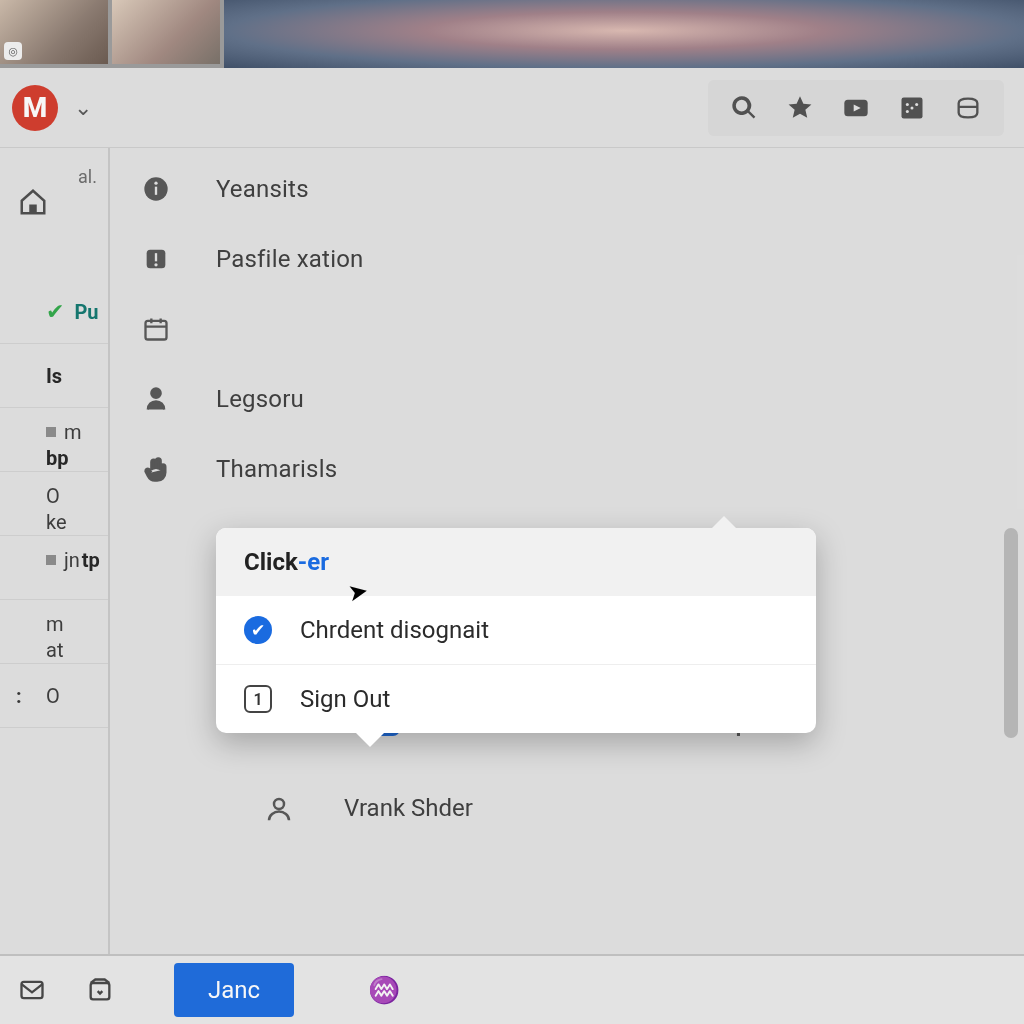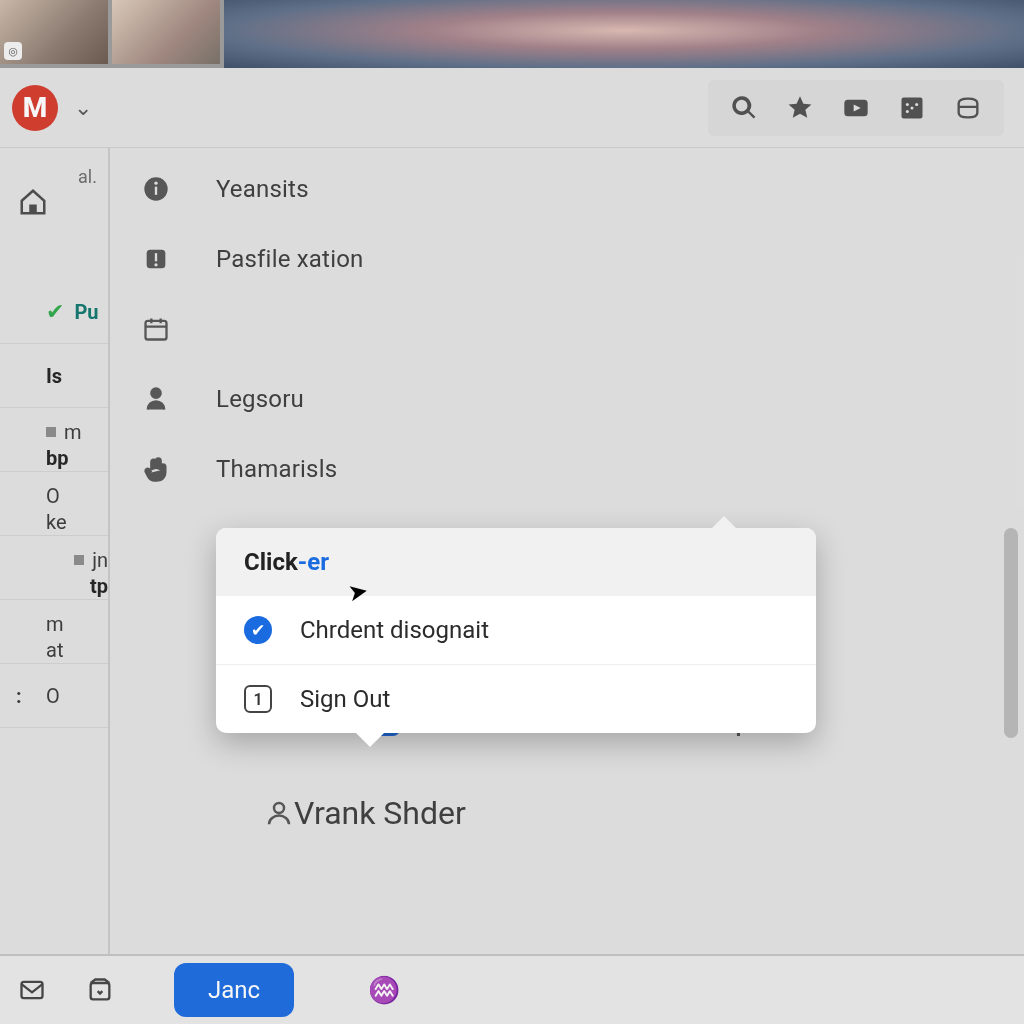--- a/index.html
+++ b/index.html
@@ -96,34 +96,34 @@
   position:absolute; left:148px; top:30px; width:32px; height:32px;
   border:3px solid #1a66d6; border-radius:7px;
   display:flex; align-items:center; justify-content:center;
   color:#1a66d6; font-weight:700; font-size:18px;
 }
 .bottom-strip .plus {
   position:absolute; left:504px; top:18px; font-size:52px; color:#555; font-weight:300;
 }
 .bottom-strip .contact {
   position:absolute; left:44px; top:120px;
-  display:flex; align-items:center; 
-  font-size:32px; color:#3c3c3c;
+  display:flex; align-items:flex-start; gap:50px;
+  font-size:24px; color:#3c3c3c;
 }
 .bottom-strip .contact svg { width:30px; height:30px; fill:none; stroke:#555; stroke-width:2; }
 
 .footer {
   position:absolute; left:0; right:0; bottom:0; height:70px;
   background:#eaeaea; border-top:2px solid #c4c4c4;
   display:flex; align-items:center; gap:40px; padding-left:18px;
 }
 .footer svg { width:28px; height:28px; fill:none; stroke:#444; stroke-width:2; }
 .footer .primary-btn {
   background:#1a6be0; color:#fff; font-size:24px;
-  height:54px; padding: 0 34px; border-radius:12px;
+  height:54px; padding: 0 34px; border-radius:4px;
   display:flex; align-items:center; margin-left: 20px;
   border:none;
 }
 .footer .bird { margin-left: 34px; color:#555; font-size:26px; }
 
 
 .popover {
   position:absolute; left:216px; top:460px; width:600px;
   background:#fff; border-radius:10px;
   box-shadow: 0 10px 30px rgba(0,0,0,.25);
@@ -230,21 +230,21 @@
         <span style="display:flex;gap:8px;align-items:center">
           <span class="sq"></span>
           <span>m</span>
         </span>
         <span class="bold">bp</span>
       </div>
     <div class="row" style="flex-direction:column;align-items:flex-start;gap:2px;">
         <span>O</span>
         <span>ke</span>
       </div>
-    <div class="row" style="flex-direction:column;align-items:flex-end;gap:2px;">
+    <div class="row" style="flex-direction:row;align-items:flex-start;gap:2px;">
         <span style="display:flex;gap:8px;align-items:center">
           <span class="sq"></span>
           <span>jn</span>
         </span>
         <span class="bold">tp</span>
       </div>
     <div class="row" style="flex-direction:column;align-items:flex-start;gap:2px;">
         <span>m</span>
         <span>at</span>
       </div>

